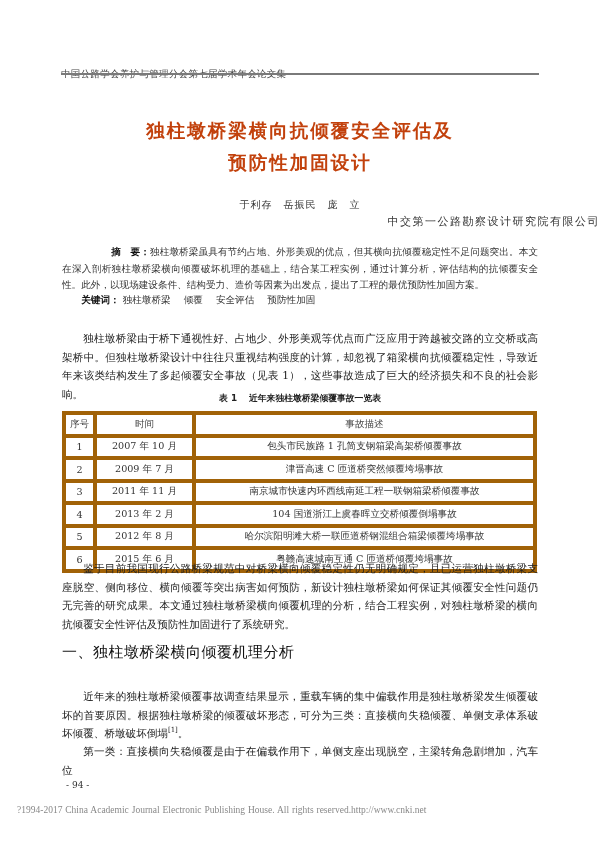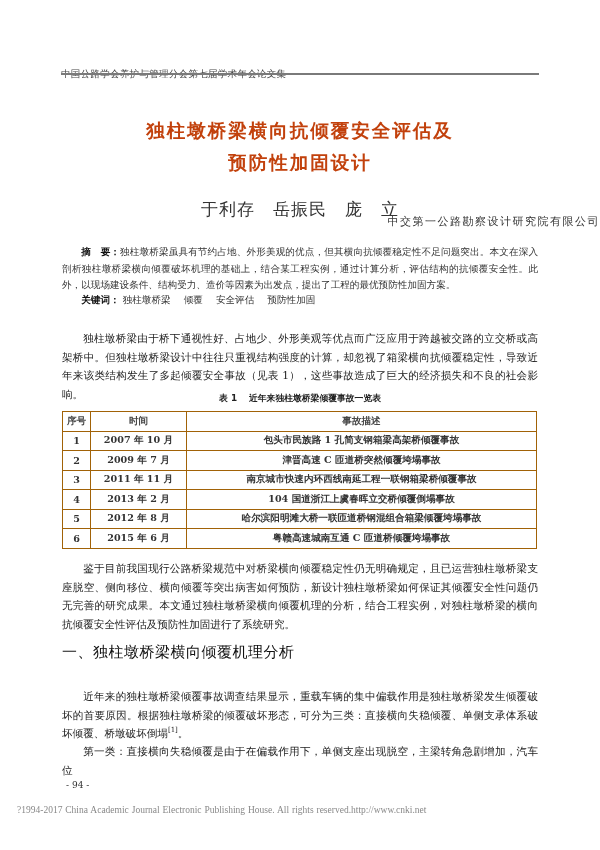--- a/index.html
+++ b/index.html
@@ -2,36 +2,36 @@
 <html><head>
   <meta charset="utf-8">
   <style>
     html, body { margin: 0; padding: 0; background: #ffffff; }
     body { width: 600px; height: 850px; position: relative; overflow: hidden; color: #222; font-family: "DejaVu Serif", "Liberation Serif", serif; }
     .running-head { position: absolute; left: 61px; top: 59px; font-size: 9.5px; color: #444; letter-spacing: 0.3px; margin-top: 9px; }
     .head-rule { position: absolute; left: 61px; top: 73px; width: 478px; height: 2px; background: #7a7a7a; }
     .title { position: absolute; left: 0; width: 600px; text-align: center; font-family: "DejaVu Sans", "Liberation Sans", sans-serif; font-weight: bold; font-size: 18.5px; color: #c2410c; letter-spacing: 2px; }
     .title.l1 { top: 118px; }
     .title.l2 { top: 150px; }
-    .authors { position: absolute; top: 198px; left: 0; width: 600px; text-align: center; font-size: 17px; color: #333; letter-spacing: 1px; word-spacing: 8px; }
+    .authors { position: absolute; top: 198px; left: 0; width: 600px; text-align: center; font-size: 10px; color: #333; letter-spacing: 1px; word-spacing: 8px; }
     .affil { position: absolute; top: 214px; left: 0; width: 600px; text-align: right; font-size: 11px; color: #333; letter-spacing: 1.5px; }
     .abstract { position: absolute; left: 62px; top: 244px; width: 476px; font-size: 9.6px; line-height: 16.5px; color: #333; text-align: justify; }
-    .abstract .lab { font-family: "DejaVu Sans", "Liberation Sans", sans-serif; font-weight: bold; color: #111; }
+    .abstract .lab { font-family: "DejaVu Sans", "Liberation Sans", sans-serif; font-weight: bold; color: #111; margin-left: 30px; }
     .indent { text-indent: 2em; }
     .keywords { position: absolute; left: 62px; top: 294px; width: 476px; font-size: 9.6px; color: #333; text-indent: 2em; }
     .keywords .kw { margin-right: 10px; }
     .para { position: absolute; left: 62px; width: 476px; font-size: 10.6px; line-height: 18.5px; color: #222; text-align: justify; text-indent: 2em; }
     .p1 { top: 329px; }
     .p2 { top: 559px; }
     .p3 { top: 687px; }
     .p4 { top: 742px; }
     .table-caption { position: absolute; top: 393px; left: 0; width: 600px; text-align: center; font-family: "DejaVu Sans", "Liberation Sans", sans-serif; font-weight: bold; font-size: 8.8px; color: #222; }
     .table-caption .num { margin-right: 12px; }
     table.accidents { position: absolute; left: 62px; top: 411px; width: 475px; border-collapse: collapse; font-size: 9.6px; color: #333; border: 1.5px solid #555; }
-    table.accidents th, table.accidents td { border: 1px solid #a16207; height: 18.5px; text-align: center; padding: 0; font-weight: bold; margin-left: 26px; }
+    table.accidents th, table.accidents td { border: 4px solid #a16207; height: 18.5px; text-align: center; padding: 0; font-weight: normal; margin-left: 26px; }
     table.accidents th { color: #444; }
     .col-no { width: 27px; }
     .col-time { width: 95px; }
     .section-heading { position: absolute; left: 62px; top: 643px; font-family: "DejaVu Sans", "Liberation Sans", sans-serif; font-size: 15px; color: #111; letter-spacing: 0.5px; }
     .ref { font-size: 7px; vertical-align: super; line-height: 0; }
     .page-num { position: absolute; left: 66px; top: 780px; font-size: 9px; color: #333; }
     .copyright { position: absolute; left: 17px; top: 805px; font-family: "Liberation Serif", "DejaVu Serif", serif; font-size: 9.5px; color: #888; word-spacing: 0.5px; }
     .copyright .url { }
   </style>
 </head>

